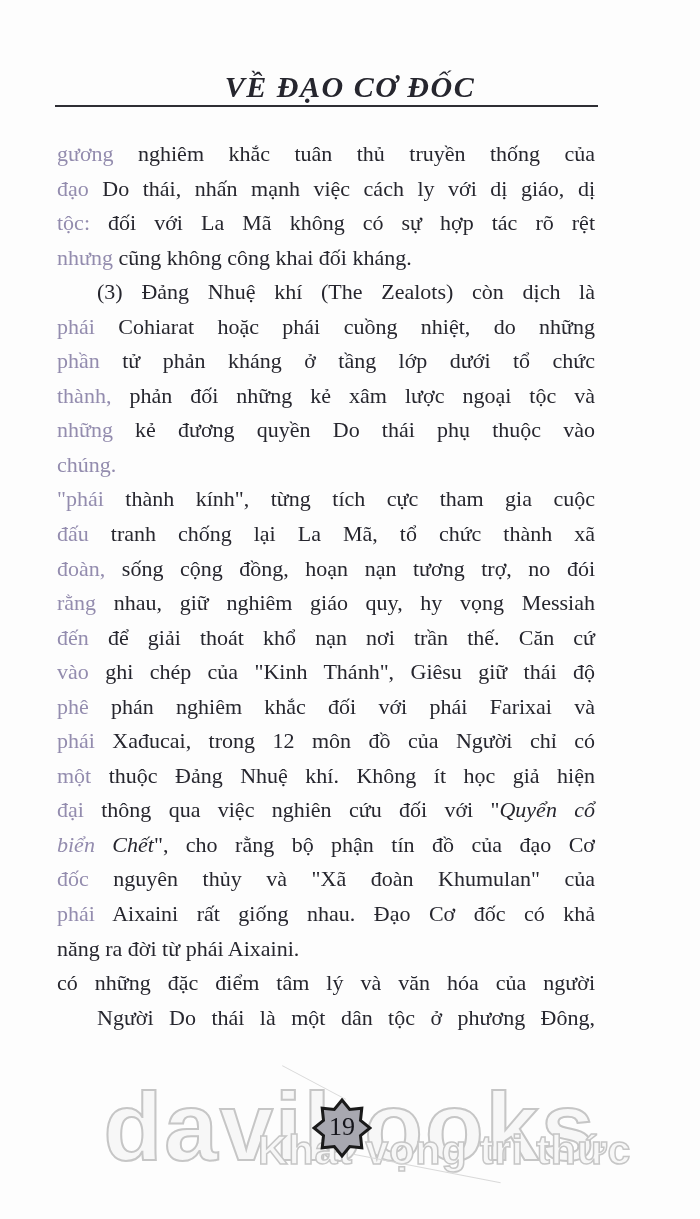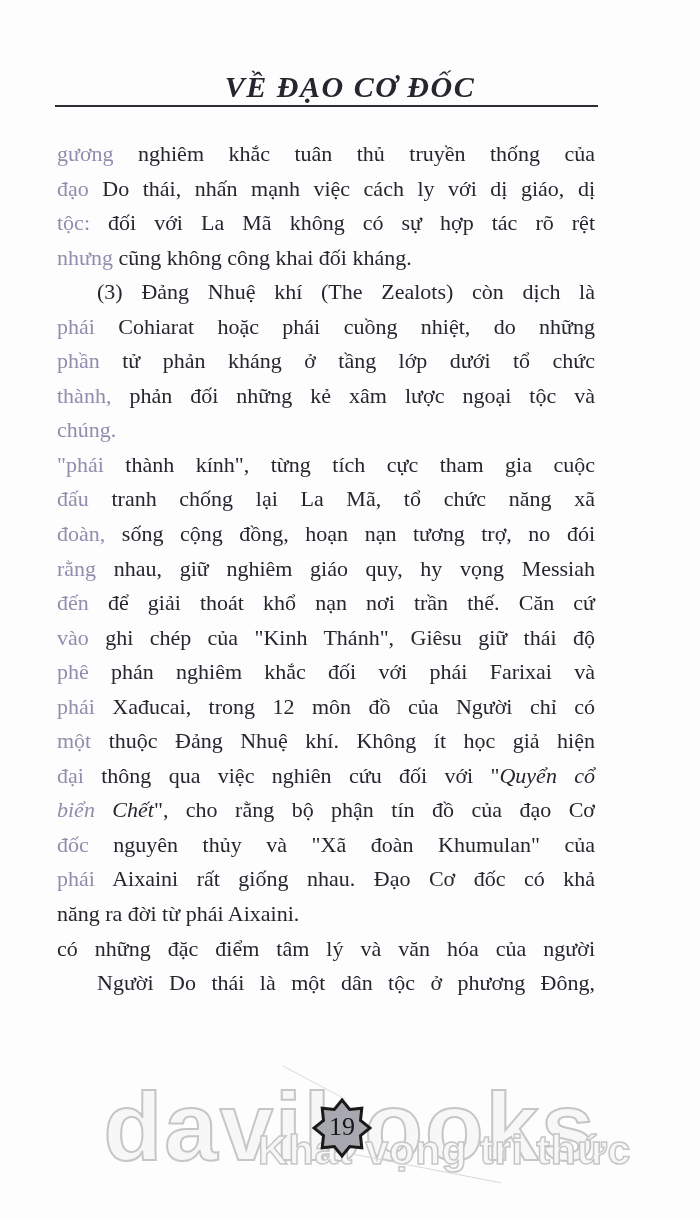--- a/index.html
+++ b/index.html
@@ -117,23 +117,24 @@
 
   <div class="body-text">
       <div class="line"><span class="seg-f">gương</span><span class="seg-n"> nghiêm khắc tuân thủ truyền thống của</span></div>
       <div class="line"><span class="seg-f">đạo</span><span class="seg-n"> Do thái, nhấn mạnh việc cách ly với dị giáo, dị</span></div>
       <div class="line"><span class="seg-f">tộc:</span><span class="seg-n"> đối với La Mã không có sự hợp tác rõ rệt</span></div>
       <div class="line para-end"><span class="seg-f">nhưng</span><span class="seg-n"> cũng không công khai đối kháng.</span></div>
       <div class="line indent"><span class="seg-n">(3) Đảng Nhuệ khí (The Zealots) còn dịch là</span></div>
       <div class="line"><span class="seg-f">phái</span><span class="seg-n"> Cohiarat hoặc phái cuồng nhiệt, do những</span></div>
       <div class="line"><span class="seg-f">phần</span><span class="seg-n"> tử phản kháng ở tầng lớp dưới tổ chức</span></div>
       <div class="line"><span class="seg-f">thành,</span><span class="seg-n"> phản đối những kẻ xâm lược ngoại tộc và</span></div>
+      <div class="line"><span class="seg-f">những</span><span class="seg-n"> kẻ đương quyền Do thái phụ thuộc vào</span></div>
       <div class="line para-end"><span class="seg-f">chúng.</span></div>
       <div class="line"><span class="seg-f">"phái</span><span class="seg-n"> thành kính", từng tích cực tham gia cuộc</span></div>
-      <div class="line"><span class="seg-f">đấu</span><span class="seg-n"> tranh chống lại La Mã, tổ chức năng xã</span></div>
+      <div class="line"><span class="seg-f">đấu</span><span class="seg-n"> tranh chống lại La Mã, tổ chức thành xã</span></div>
       <div class="line"><span class="seg-f">đoàn,</span><span class="seg-n"> sống cộng đồng, hoạn nạn tương trợ, no đói</span></div>
       <div class="line"><span class="seg-f">rằng</span><span class="seg-n"> nhau, giữ nghiêm giáo quy, hy vọng Messiah</span></div>
       <div class="line"><span class="seg-f">đến</span><span class="seg-n"> để giải thoát khổ nạn nơi trần thế. Căn cứ</span></div>
       <div class="line"><span class="seg-f">vào</span><span class="seg-n"> ghi chép của "Kinh Thánh", Giêsu giữ thái độ</span></div>
       <div class="line"><span class="seg-f">phê</span><span class="seg-n"> phán nghiêm khắc đối với phái Farixai và</span></div>
       <div class="line"><span class="seg-f">phái</span><span class="seg-n"> Xađucai, trong 12 môn đồ của Người chỉ có</span></div>
       <div class="line"><span class="seg-f">một</span><span class="seg-n"> thuộc Đảng Nhuệ khí. Không ít học giả hiện</span></div>
       <div class="line"><span class="seg-f">đại</span><span class="seg-n"> thông qua việc nghiên cứu đối với "</span><span class="seg-i">Quyển cổ</span></div>
       <div class="line"><span class="seg-fi">biển</span><span class="seg-i"> Chết</span><span class="seg-n">", cho rằng bộ phận tín đồ của đạo Cơ</span></div>
       <div class="line"><span class="seg-f">đốc</span><span class="seg-n"> nguyên thủy và "Xã đoàn Khumulan" của</span></div>

